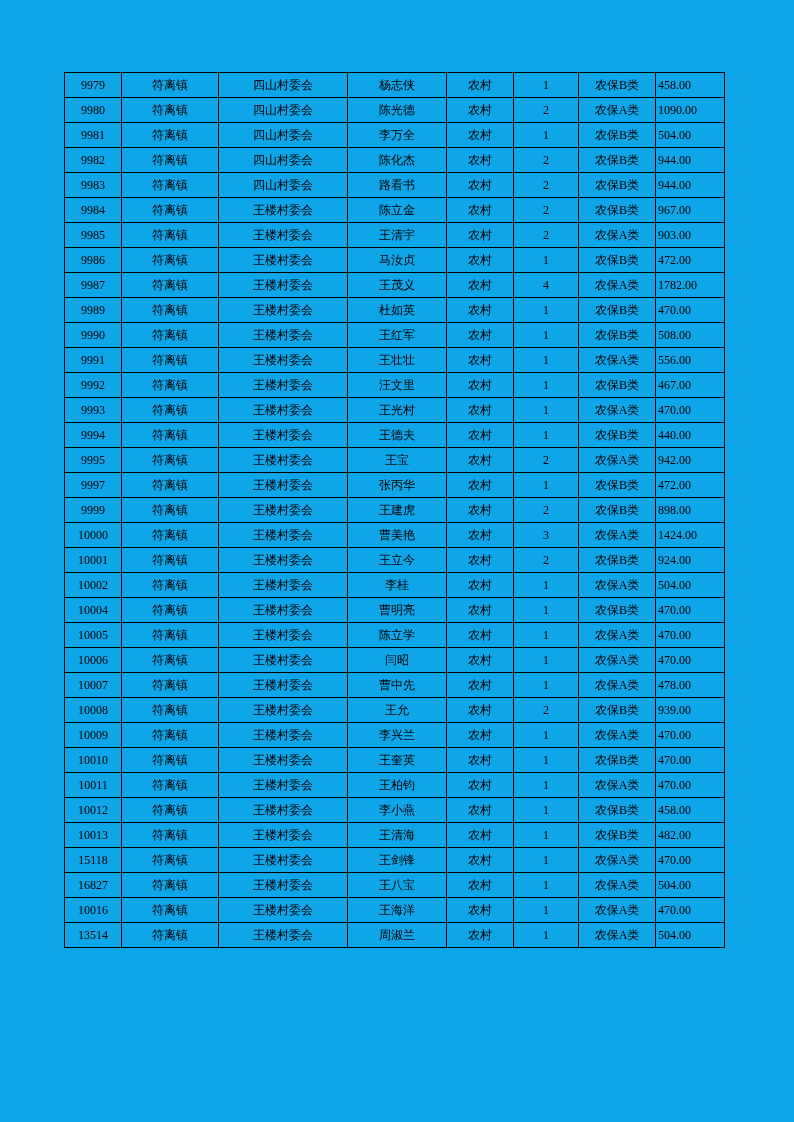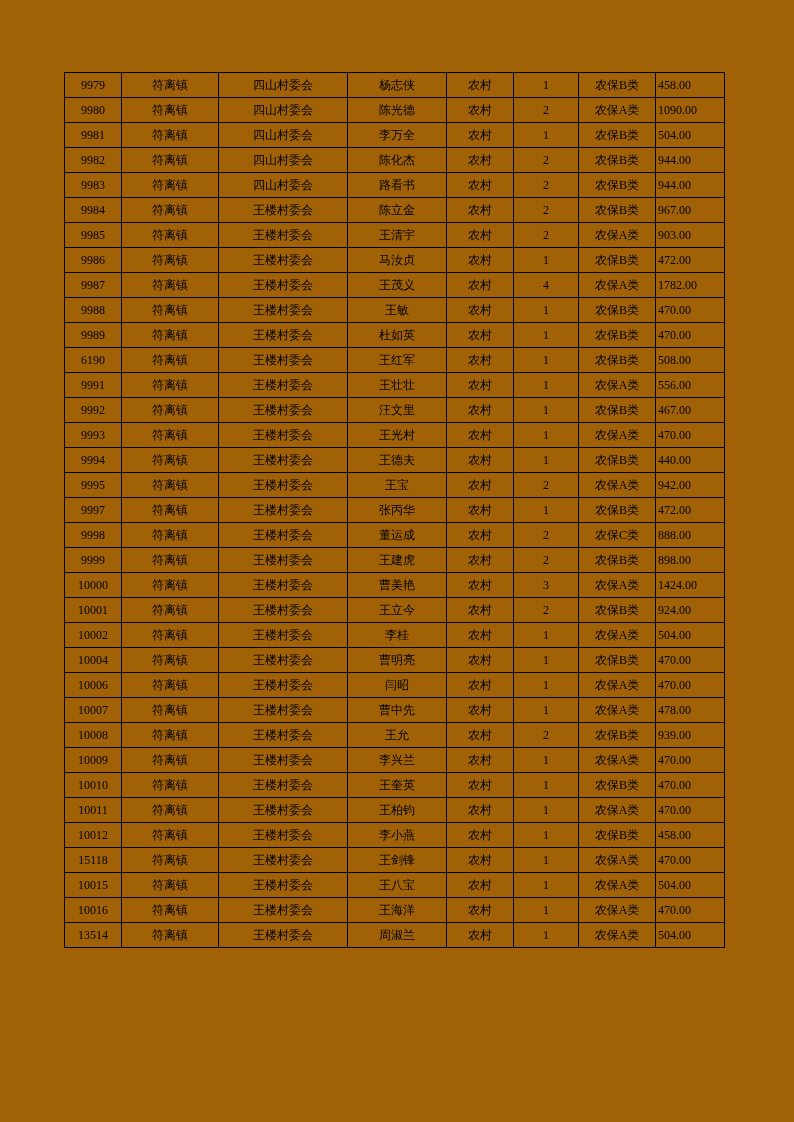--- a/index.html
+++ b/index.html
@@ -13,21 +13,21 @@
     position: relative;
     font-family: "Liberation Serif", "DejaVu Serif", serif;
     color: #000000;
   }
   .page {
     position: absolute;
     left: 0;
     top: 0;
     width: 794px;
     height: 1122px;
-    background: #a16207;
+    background: #0ea5e9;
   }
   .sheet-table {
     position: absolute;
     left: 64px;
     top: 72px;
     border-collapse: collapse;
     table-layout: fixed;
     font-size: 12px;
     line-height: 1;
   }
@@ -151,44 +151,34 @@
     <td class="col-id">9987</td>
     <td class="col-town">符离镇</td>
     <td class="col-village">王楼村委会</td>
     <td class="col-name">王茂义</td>
     <td class="col-residence">农村</td>
     <td class="col-count">4</td>
     <td class="col-category">农保A类</td>
     <td class="col-amount">1782.00</td>
   </tr>
 
-  <tr>
-    <td class="col-id">9988</td>
-    <td class="col-town">符离镇</td>
-    <td class="col-village">王楼村委会</td>
-    <td class="col-name">王敏</td>
-    <td class="col-residence">农村</td>
-    <td class="col-count">1</td>
-    <td class="col-category">农保B类</td>
-    <td class="col-amount">470.00</td>
-  </tr>
 
   <tr>
     <td class="col-id">9989</td>
     <td class="col-town">符离镇</td>
     <td class="col-village">王楼村委会</td>
     <td class="col-name">杜如英</td>
     <td class="col-residence">农村</td>
     <td class="col-count">1</td>
     <td class="col-category">农保B类</td>
     <td class="col-amount">470.00</td>
   </tr>
 
   <tr>
-    <td class="col-id">6190</td>
+    <td class="col-id">9990</td>
     <td class="col-town">符离镇</td>
     <td class="col-village">王楼村委会</td>
     <td class="col-name">王红军</td>
     <td class="col-residence">农村</td>
     <td class="col-count">1</td>
     <td class="col-category">农保B类</td>
     <td class="col-amount">508.00</td>
   </tr>
 
   <tr>
@@ -251,30 +241,20 @@
     <td class="col-id">9997</td>
     <td class="col-town">符离镇</td>
     <td class="col-village">王楼村委会</td>
     <td class="col-name">张丙华</td>
     <td class="col-residence">农村</td>
     <td class="col-count">1</td>
     <td class="col-category">农保B类</td>
     <td class="col-amount">472.00</td>
   </tr>
 
-  <tr>
-    <td class="col-id">9998</td>
-    <td class="col-town">符离镇</td>
-    <td class="col-village">王楼村委会</td>
-    <td class="col-name">董运成</td>
-    <td class="col-residence">农村</td>
-    <td class="col-count">2</td>
-    <td class="col-category">农保C类</td>
-    <td class="col-amount">888.00</td>
-  </tr>
 
   <tr>
     <td class="col-id">9999</td>
     <td class="col-town">符离镇</td>
     <td class="col-village">王楼村委会</td>
     <td class="col-name">王建虎</td>
     <td class="col-residence">农村</td>
     <td class="col-count">2</td>
     <td class="col-category">农保B类</td>
     <td class="col-amount">898.00</td>
@@ -318,20 +298,30 @@
     <td class="col-id">10004</td>
     <td class="col-town">符离镇</td>
     <td class="col-village">王楼村委会</td>
     <td class="col-name">曹明亮</td>
     <td class="col-residence">农村</td>
     <td class="col-count">1</td>
     <td class="col-category">农保B类</td>
     <td class="col-amount">470.00</td>
   </tr>
 
+  <tr>
+    <td class="col-id">10005</td>
+    <td class="col-town">符离镇</td>
+    <td class="col-village">王楼村委会</td>
+    <td class="col-name">陈立学</td>
+    <td class="col-residence">农村</td>
+    <td class="col-count">1</td>
+    <td class="col-category">农保A类</td>
+    <td class="col-amount">470.00</td>
+  </tr>
 
   <tr>
     <td class="col-id">10006</td>
     <td class="col-town">符离镇</td>
     <td class="col-village">王楼村委会</td>
     <td class="col-name">闫昭</td>
     <td class="col-residence">农村</td>
     <td class="col-count">1</td>
     <td class="col-category">农保A类</td>
     <td class="col-amount">470.00</td>
@@ -396,34 +386,44 @@
     <td class="col-id">10012</td>
     <td class="col-town">符离镇</td>
     <td class="col-village">王楼村委会</td>
     <td class="col-name">李小燕</td>
     <td class="col-residence">农村</td>
     <td class="col-count">1</td>
     <td class="col-category">农保B类</td>
     <td class="col-amount">458.00</td>
   </tr>
 
+  <tr>
+    <td class="col-id">10013</td>
+    <td class="col-town">符离镇</td>
+    <td class="col-village">王楼村委会</td>
+    <td class="col-name">王清海</td>
+    <td class="col-residence">农村</td>
+    <td class="col-count">1</td>
+    <td class="col-category">农保B类</td>
+    <td class="col-amount">482.00</td>
+  </tr>
 
   <tr>
     <td class="col-id">15118</td>
     <td class="col-town">符离镇</td>
     <td class="col-village">王楼村委会</td>
     <td class="col-name">王剑锋</td>
     <td class="col-residence">农村</td>
     <td class="col-count">1</td>
     <td class="col-category">农保A类</td>
     <td class="col-amount">470.00</td>
   </tr>
 
   <tr>
-    <td class="col-id">10015</td>
+    <td class="col-id">16827</td>
     <td class="col-town">符离镇</td>
     <td class="col-village">王楼村委会</td>
     <td class="col-name">王八宝</td>
     <td class="col-residence">农村</td>
     <td class="col-count">1</td>
     <td class="col-category">农保A类</td>
     <td class="col-amount">504.00</td>
   </tr>
 
   <tr>

